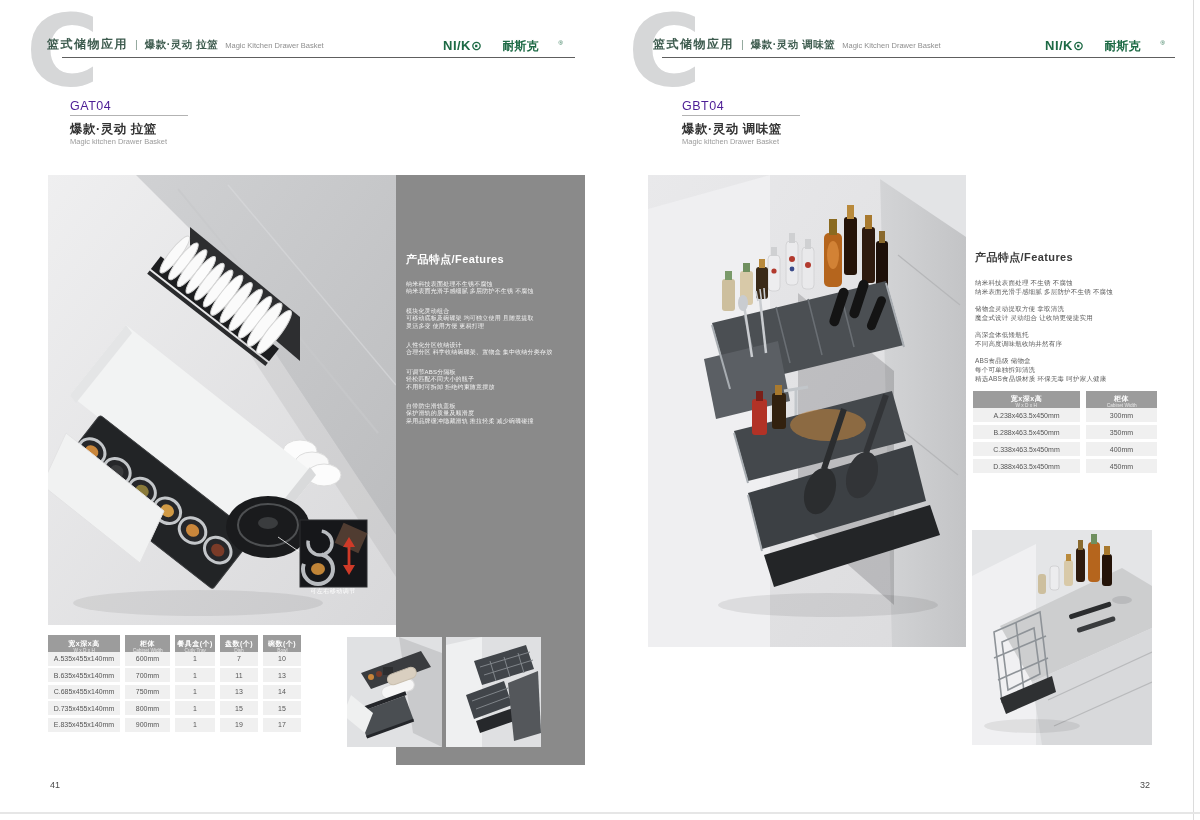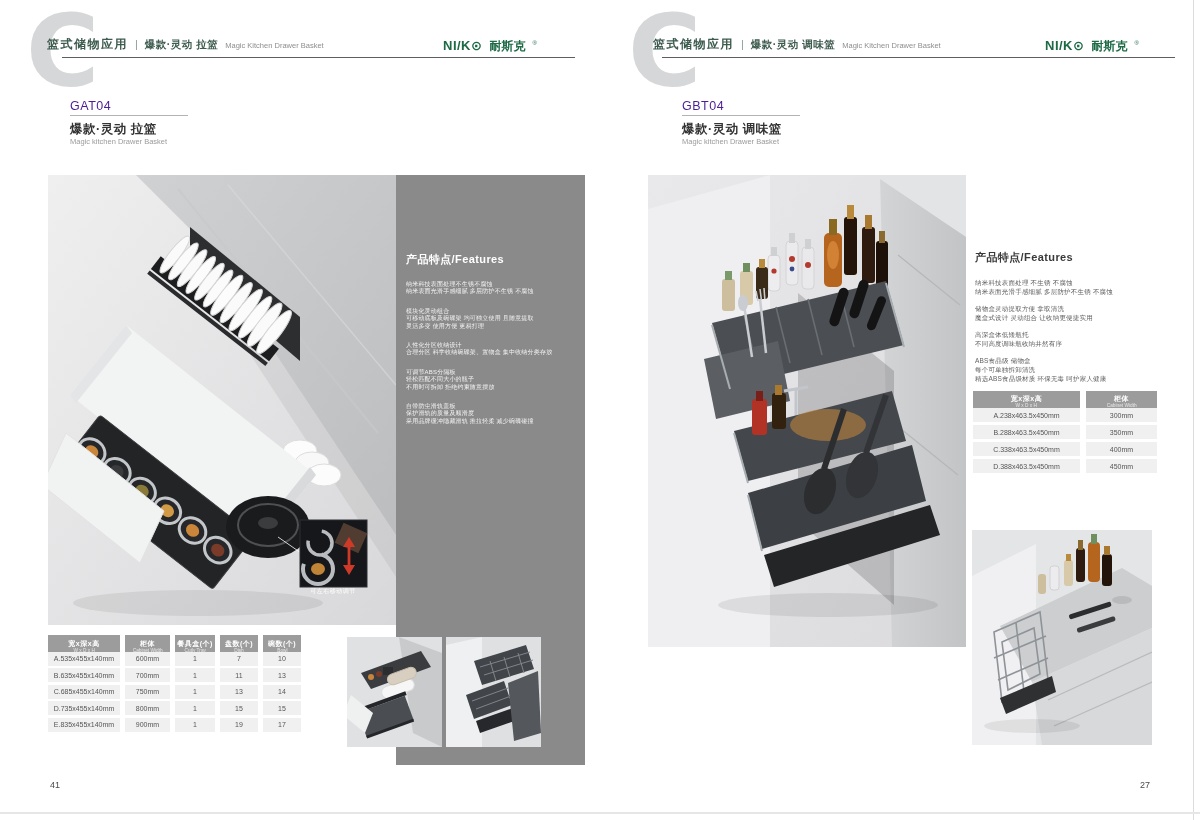--- a/index.html
+++ b/index.html
@@ -12,21 +12,21 @@
 
   
   .hdr{position:absolute;display:flex;align-items:baseline;gap:7px;white-space:nowrap;}
   .hdr-cat{font-size:12px;font-weight:bold;color:#3d5b4e;letter-spacing:1.5px;}
   .hdr-bar{font-size:11px;color:#88a093;}
   .hdr-sub{font-size:10.5px;font-weight:bold;color:#3d5b4e;letter-spacing:0.5px;}
   .hdr-en{font-size:7.5px;color:#8e8e8e;}
   .hdr-line{position:absolute;height:1px;background:#5e5e5e;}
 
   
-  .logo{position:absolute;display:flex;align-items:baseline;gap:7px;color:#1d6a45;white-space:nowrap;text-align:right;}
+  .logo{position:absolute;display:flex;align-items:baseline;gap:20px;color:#1d6a45;white-space:nowrap;text-align:right;}
   .logo-en{font-size:13px;font-weight:bold;letter-spacing:0.5px;}
   .logo-cn{font-size:12px;font-weight:bold;}
   .logo-reg{font-size:6px;position:relative;top:-5px;}
 
   
   .pcode{position:absolute;font-size:12.5px;color:#4c1d95;letter-spacing:0.5px;}
   .pcode-line{position:absolute;height:1px;background:#b3b3b3;}
   .ptitle{position:absolute;font-size:12.5px;font-weight:bold;color:#333333;letter-spacing:0.5px;}
   .pen{position:absolute;font-size:7.5px;color:#9b9b9b;}
 
@@ -502,17 +502,17 @@
         <polygon points="30,112 62,98 68,144 36,160"></polygon>
         <line x1="22" y1="128" x2="74" y2="106"></line>
           <line x1="26" y1="150" x2="76" y2="128"></line>
         <line x1="44" y1="93" x2="52" y2="162"></line>
       </g>
       <polygon points="28,168 80,146 84,162 34,184" fill="#2e3032"></polygon>
       <ellipse cx="60" cy="196" rx="48" ry="7" fill="#000000" opacity="0.07"></ellipse>
     </svg>
   </div>
 
-  <div class="page-num" style="left:1140px;top:780px;">27</div>
+  <div class="page-num" style="left:1140px;top:780px;">32</div>
 
   <div class="edge-r"></div>
   <div class="edge-b"></div>
 </div>
 
 </body></html>

